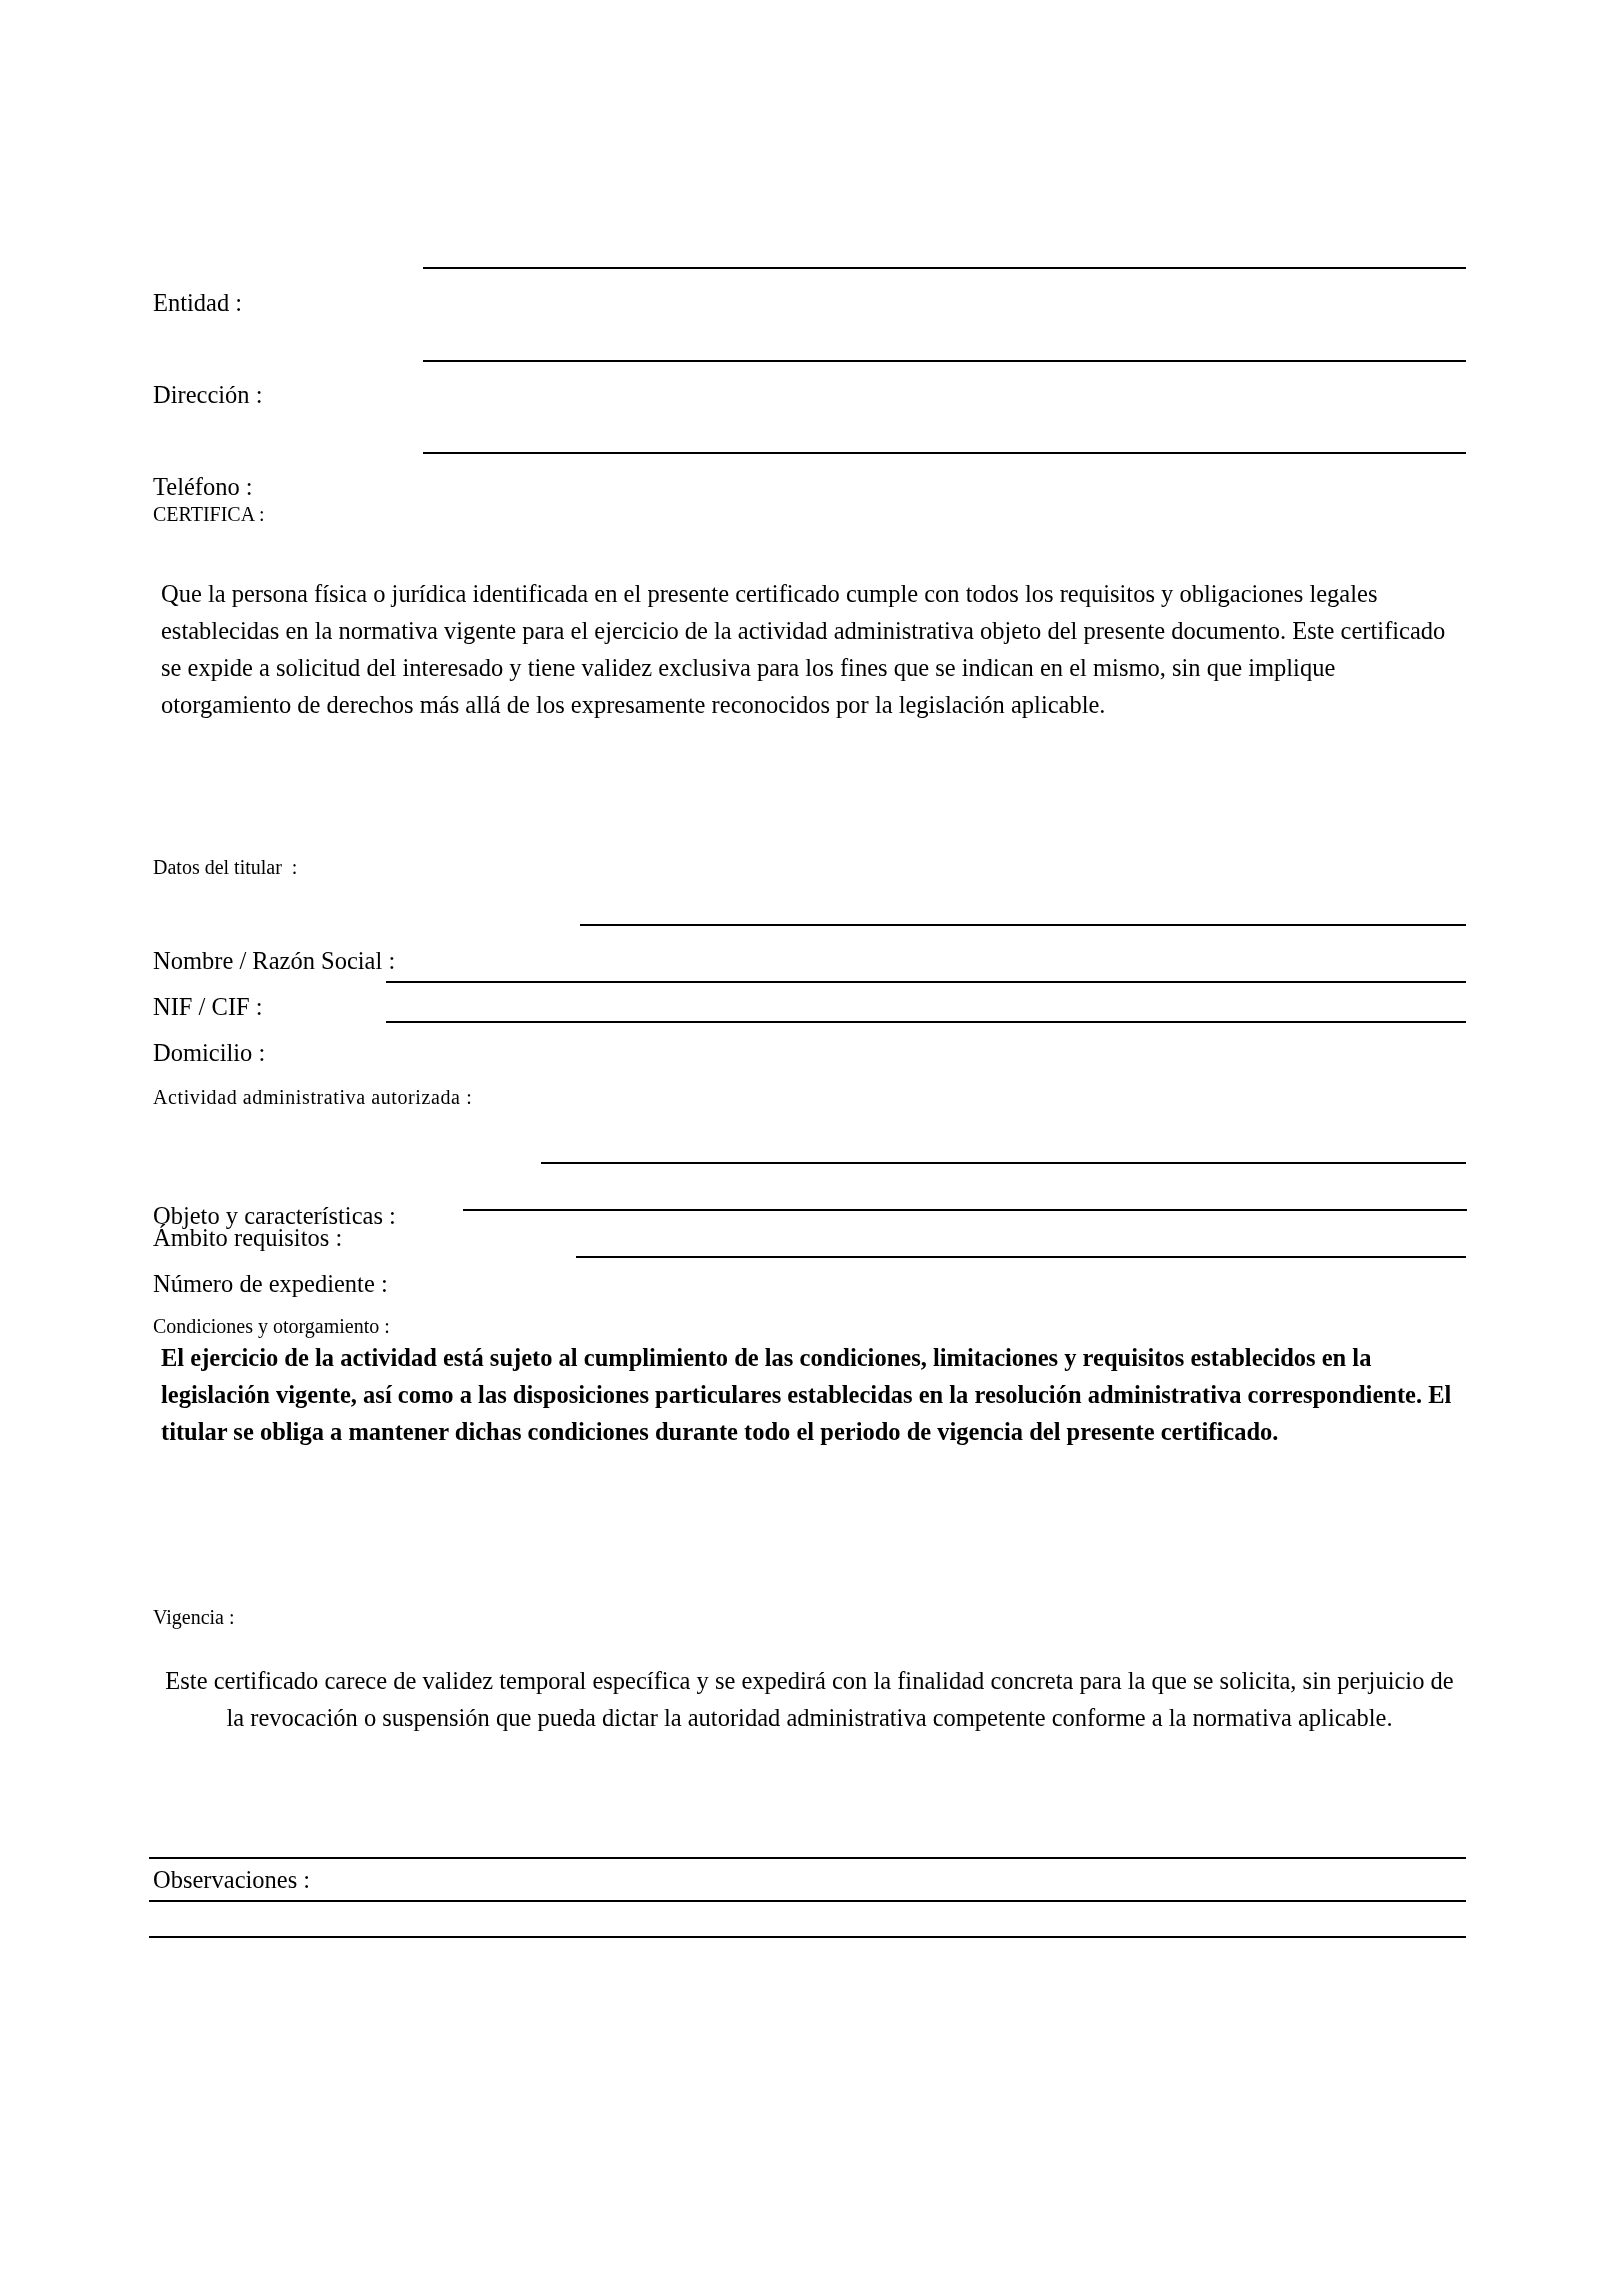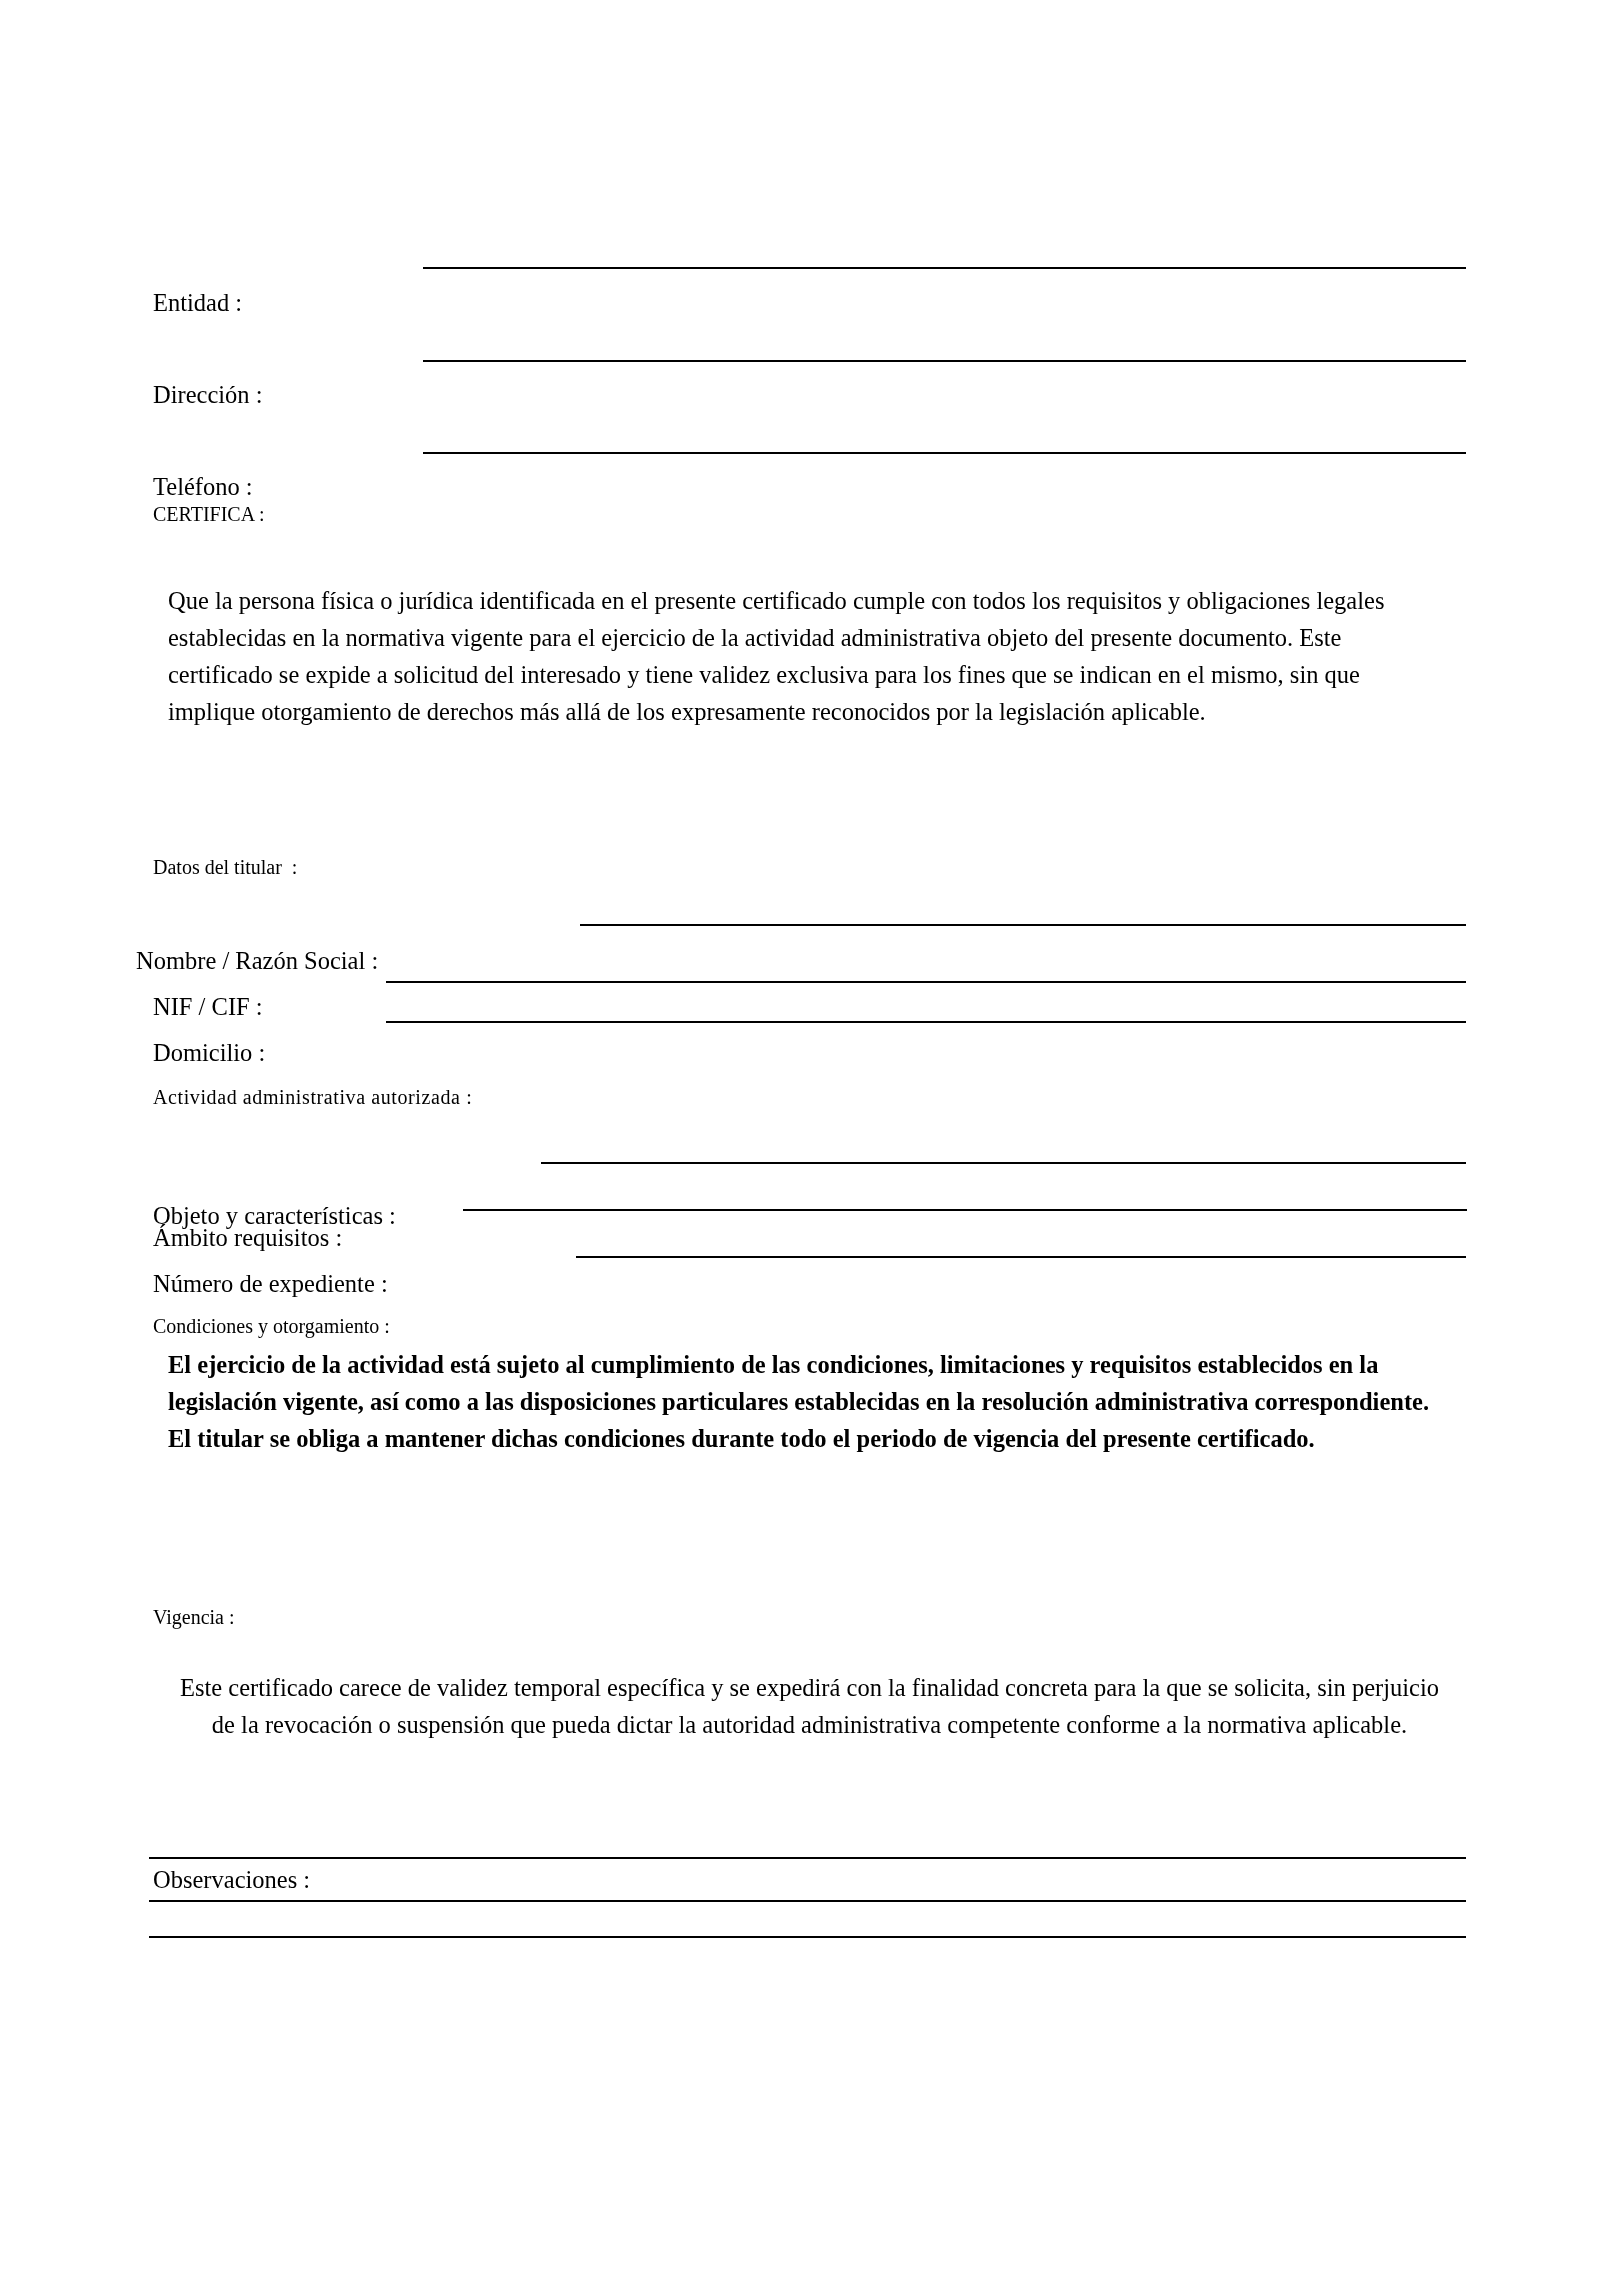--- a/index.html
+++ b/index.html
@@ -50,21 +50,21 @@
   
   .para {
     position: absolute;
     left: 153px;
     width: 1313px;
     font-size: 24.5px;
     line-height: 37px;
     text-align: left;
   }
   .para p {
-    margin: 15px;
+    margin: 8px;
   }
 
   
   .section-head {
     position: absolute;
     left: 153px;
     font-size: 20px;
     line-height: 1.2;
     white-space: pre;
   }
@@ -94,21 +94,21 @@
   <div class="rule" style="left:423px; top:452px; width:1043px;"></div>
 
   <div class="section-head" style="top:502px;">CERTIFICA :</div>
 
   <div class="para" style="top:567px;">
     <p>Que la persona física o jurídica identificada en el presente certificado cumple con todos los requisitos y obligaciones legales establecidas en la normativa vigente para el ejercicio de la actividad administrativa objeto del presente documento. Este certificado se expide a solicitud del interesado y tiene validez exclusiva para los fines que se indican en el mismo, sin que implique otorgamiento de derechos más allá de los expresamente reconocidos por la legislación aplicable.</p>
   </div>
 
   <div class="section-head" style="top:855px;">Datos del titular  :</div>
 
-  <div class="label" style="left:136px; top:901px;">Nombre / Razón Social :</div>
+  <div class="label" style="left:153px; top:901px;">Nombre / Razón Social :</div>
   <div class="rule" style="left:580px; top:924px; width:886px;"></div>
 
   <div class="label" style="left:153px; top:947px;">NIF / CIF :</div>
   <div class="rule" style="left:386px; top:981px; width:1080px;"></div>
 
   <div class="label" style="left:153px; top:993px;">Domicilio :</div>
   <div class="rule" style="left:386px; top:1021px; width:1080px;"></div>
 
   <div class="section-head" style="top:1085px; letter-spacing:0.6px;">Actividad administrativa autorizada :</div>
 

